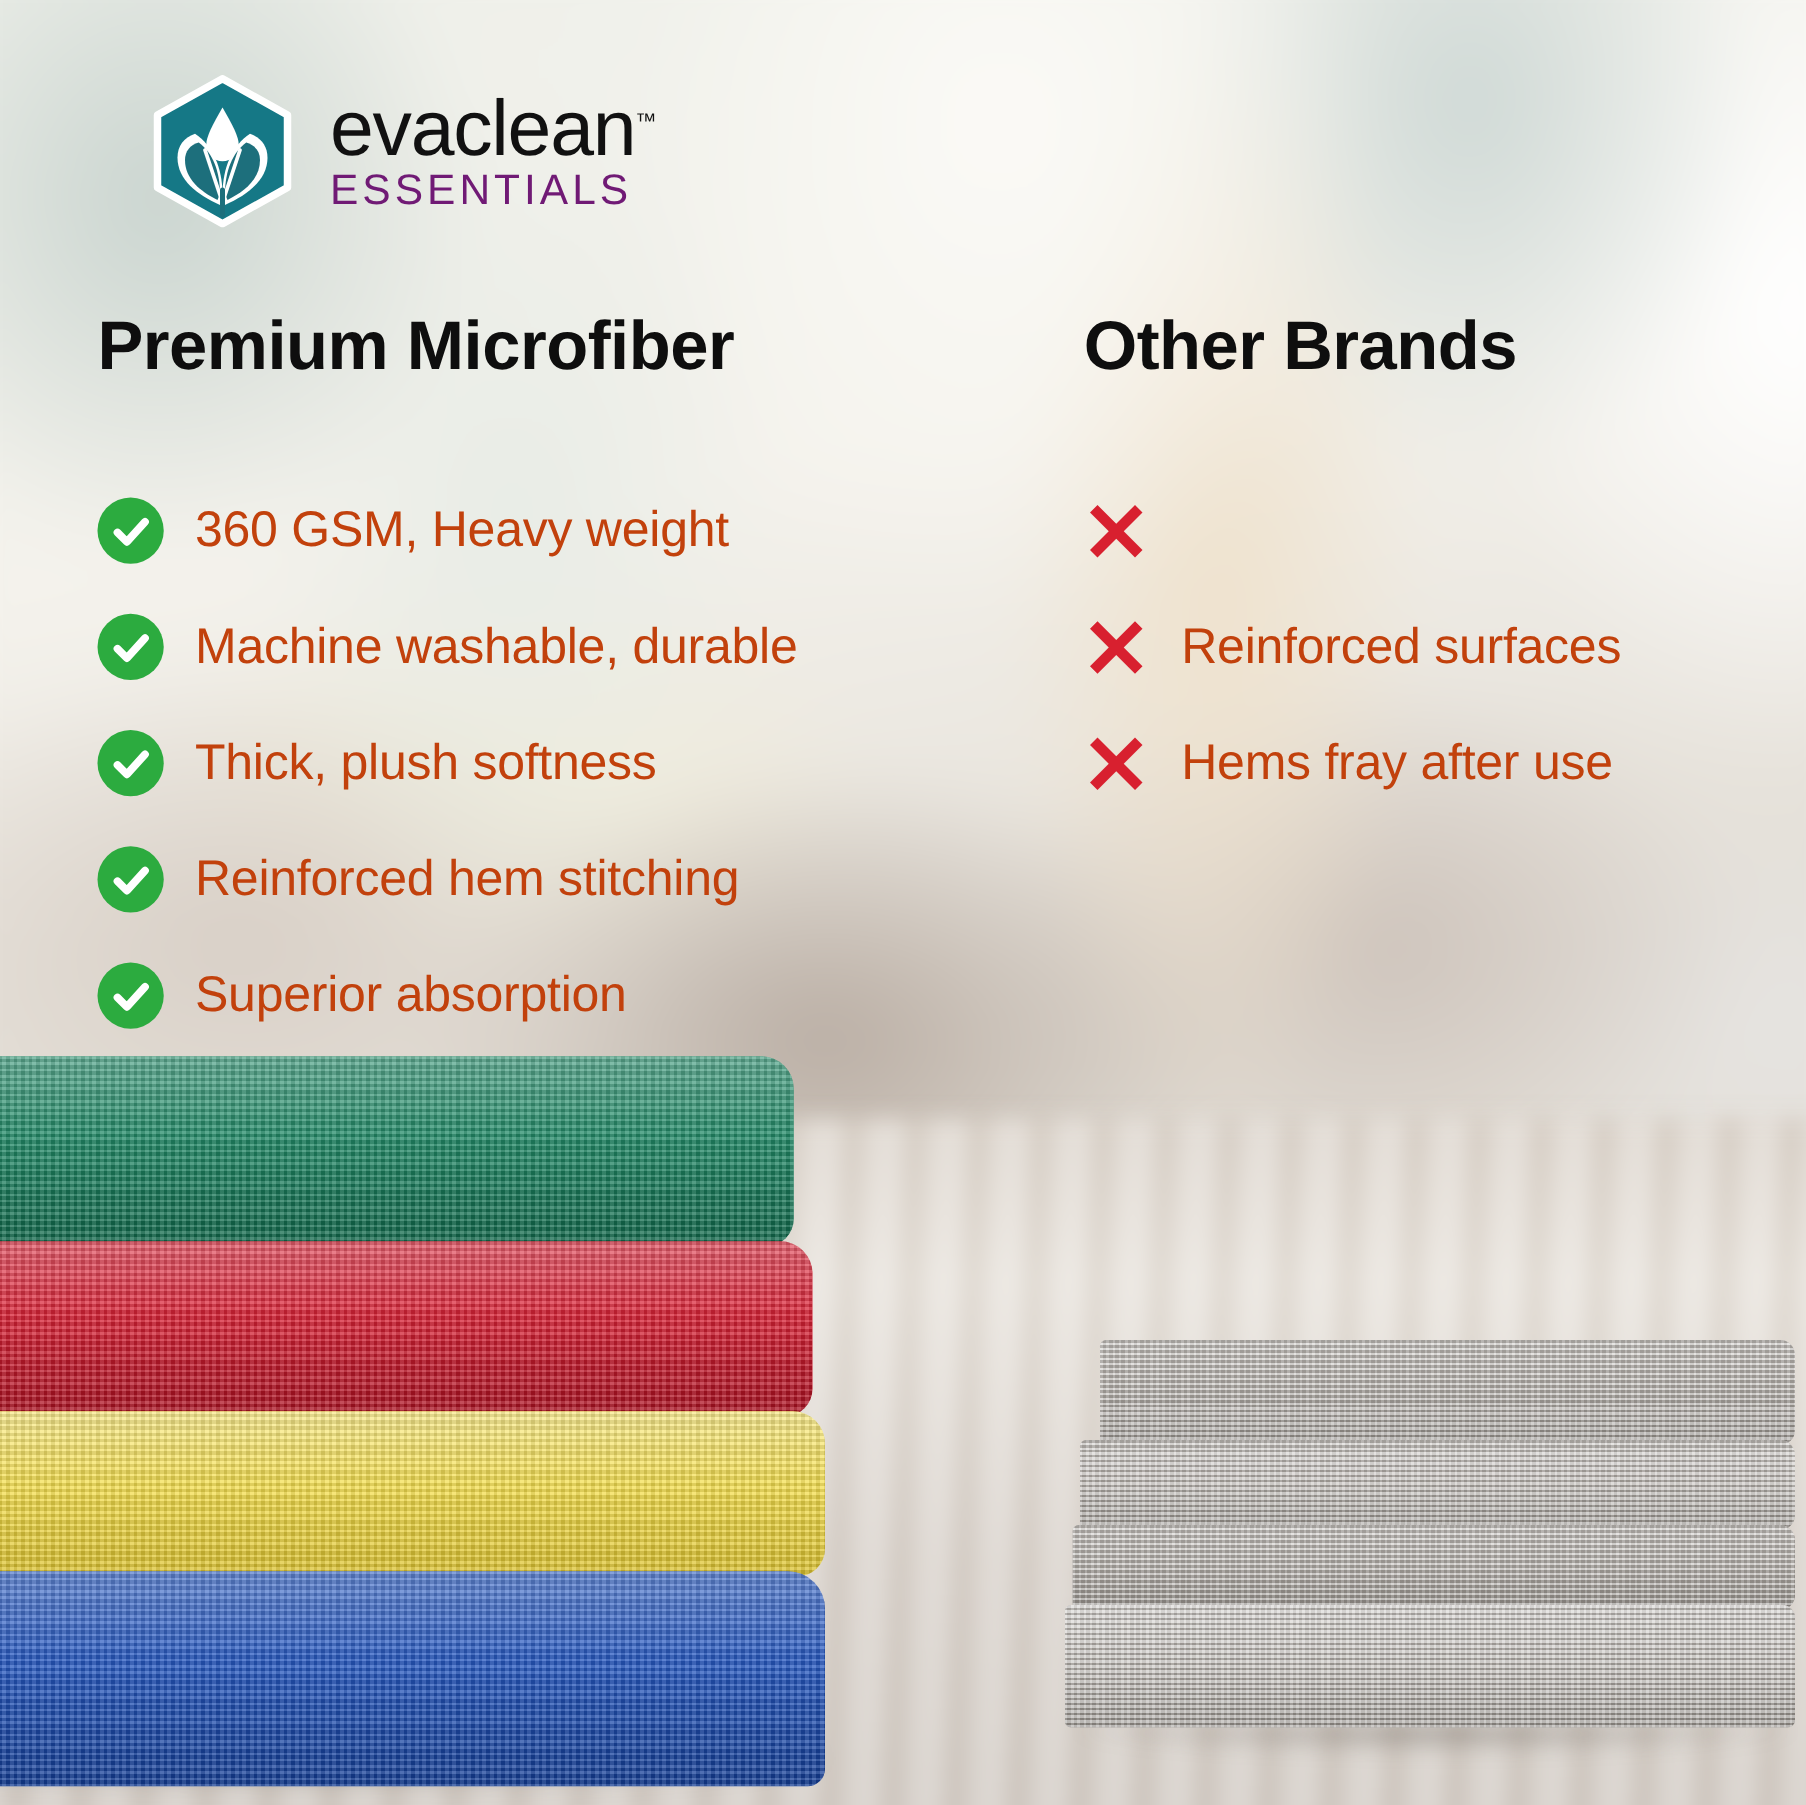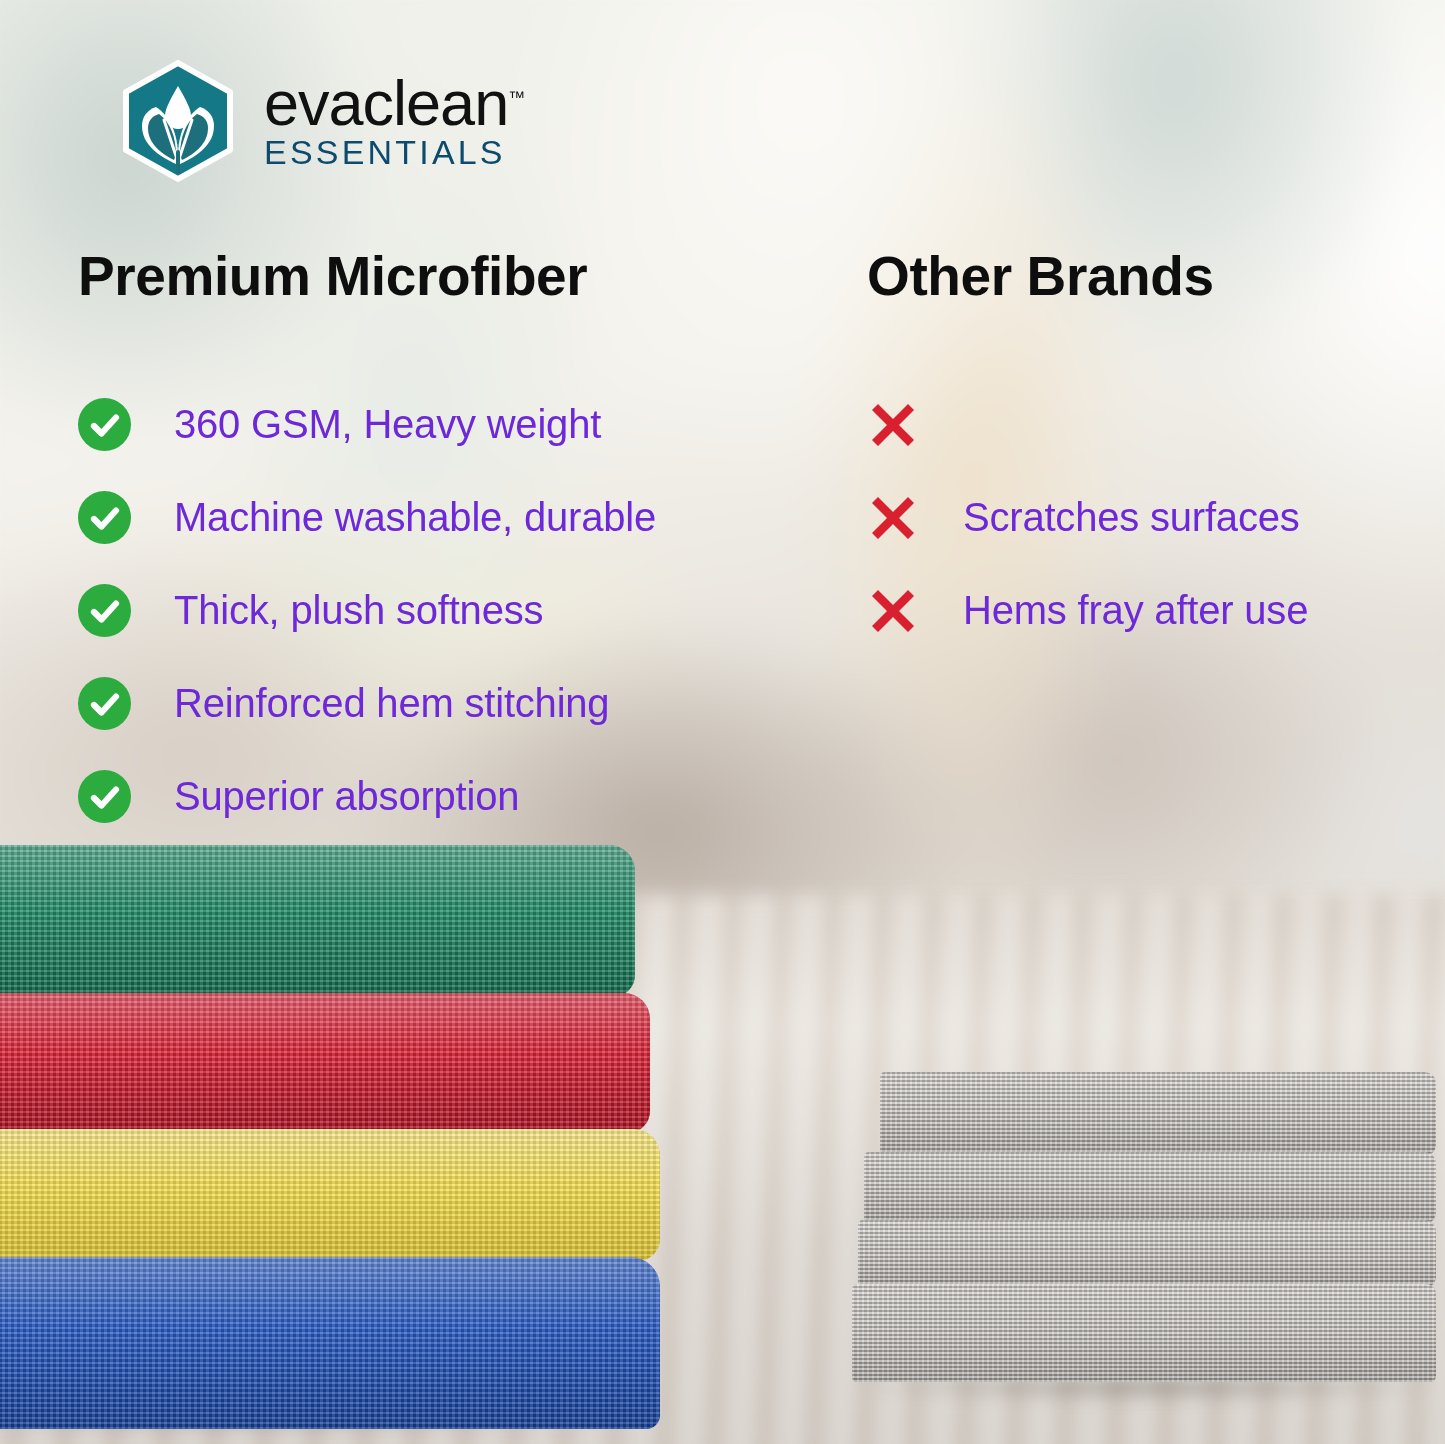--- a/index.html
+++ b/index.html
@@ -36,32 +36,32 @@
       linear-gradient(180deg,#d6cdc3 0%, #e4ded6 22%, #d2cac2 60%, #c9c1b9 100%);
     filter:blur(9px);
   }
 
   
   #logo { position:absolute; left:118px; top:60px; display:flex; align-items:center; gap:26px; }
   #logo-mark { width:120px; height:122px; flex:0 0 auto; }
   #logo-words { display:flex; flex-direction:column; padding-top:4px; }
   #wordmark { font-size:63px; line-height:.95; letter-spacing:-1px; color:#111; font-weight:300; position:relative; white-space:nowrap; }
   #wordmark .tm { font-size:17px; vertical-align:super; letter-spacing:0; }
-  #subwordmark { font-size:34px; letter-spacing:3.2px; color:#0c4a6e; font-weight:300; margin-top:0; }
+  #subwordmark { font-size:34px; letter-spacing:3.2px; color:#701a75; font-weight:300; margin-top:0; }
 
   
   #columns { position:absolute; left:0; top:216px; width:100%; }
   .col { position:absolute; top:0; }
   #col-pro  { left:78px;  width:700px; }
   #col-con  { left:867px; width:600px; }
   .col-title { font-size:55px; font-weight:bold; color:#0e0e0e; letter-spacing:-.4px; white-space:nowrap;
                font-family:"Liberation Sans", sans-serif;margin-top:28px; }
   .feature-list { margin-top:70px; }
   .feature-row { display:flex; align-items:center; height:93px; }
-  .feature-text { font-size:40px; color:#6d28d9; white-space:nowrap; font-weight:400; letter-spacing:-.2px;margin-left:18px; }
+  .feature-text { font-size:40px; color:#c2410c; white-space:nowrap; font-weight:400; letter-spacing:-.2px; }
 
   
   .icon-slot { width:78px; flex:0 0 78px; display:flex; align-items:center; }
   .check-icon { width:53px; height:53px; border-radius:50%; background:#2cab3f;
                 display:flex; align-items:center; justify-content:center; flex:0 0 auto; }
   .check-icon svg { width:34px; height:34px; display:block; }
   .x-icon { width:52px; height:52px; flex:0 0 auto; }
   .x-icon svg { width:52px; height:52px; display:block; }
 
   
@@ -214,21 +214,21 @@
       </div>
 
       <div class="feature-row">
         <span class="icon-slot">
           <span class="x-icon">
               <svg viewBox="0 0 52 52" aria-hidden="true">
                 <path d="M11 5 L26 20 L41 5 L47 11 L32 26 L47 41 L41 47 L26 32 L11 47 L5 41 L20 26 L5 11 Z" fill="#d8202f"></path>
               </svg>
             </span>
         </span>
-        <span class="feature-text">Scratches surfaces</span>
+        <span class="feature-text">Reinforced surfaces</span>
       </div>
 
       <div class="feature-row">
         <span class="icon-slot">
           <span class="x-icon">
               <svg viewBox="0 0 52 52" aria-hidden="true">
                 <path d="M11 5 L26 20 L41 5 L47 11 L32 26 L47 41 L41 47 L26 32 L11 47 L5 41 L20 26 L5 11 Z" fill="#d8202f"></path>
               </svg>
             </span>
         </span>

